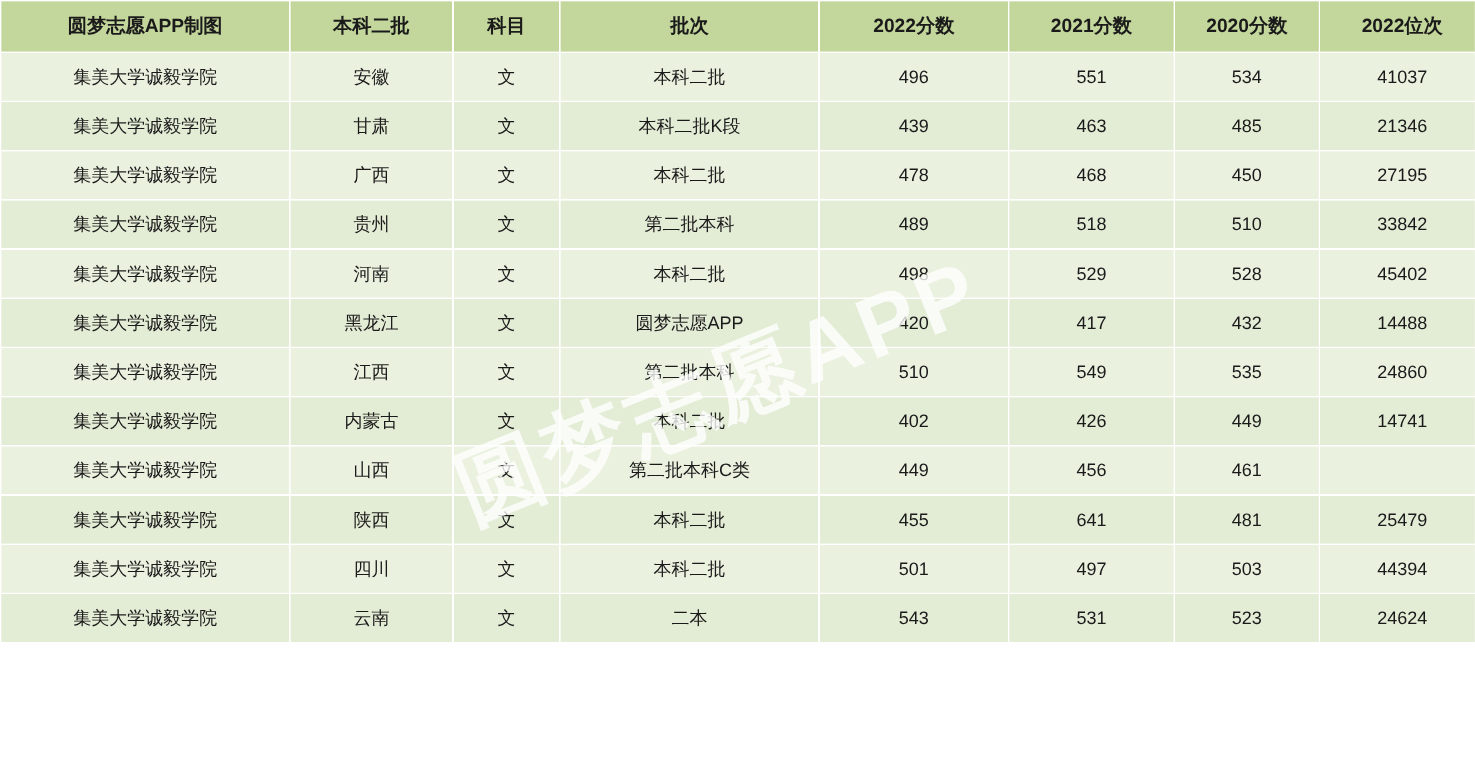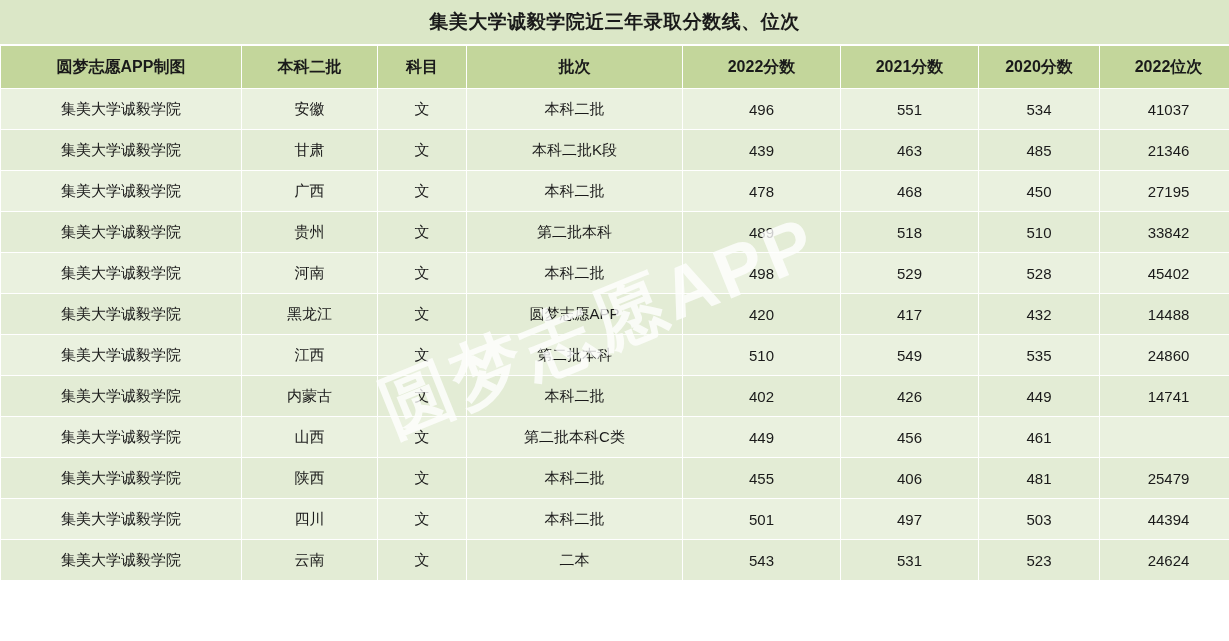--- a/index.html
+++ b/index.html
@@ -104,23 +104,20 @@
     margin-left: -30px;
     margin-top: 10px;
     font-family: "Liberation Sans", "DejaVu Sans", sans-serif;
   }
 </style>
 </head>
 <body>
 
 <div class="sheet">
 
-  <div class="title-bar">
-    <span class="title-text">集美大学诚毅学院近三年录取分数线、位次</span>
-  </div>
 
   <table class="grid">
     <thead>
       <tr>
         <th class="col-school">圆梦志愿APP制图</th>
         <th class="col-prov">本科二批</th>
         <th class="col-subj">科目</th>
         <th class="col-batch">批次</th>
         <th class="col-score">2022分数</th>
         <th class="col-score2">2021分数</th>
@@ -218,21 +215,21 @@
         <td class="col-score2">456</td>
         <td class="col-score3">461</td>
         <td class="col-rank"></td>
       </tr>
       <tr>
         <td class="col-school">集美大学诚毅学院</td>
         <td class="col-prov">陕西</td>
         <td class="col-subj">文</td>
         <td class="col-batch">本科二批</td>
         <td class="col-score">455</td>
-        <td class="col-score2">406</td>
+        <td class="col-score2">641</td>
         <td class="col-score3">481</td>
         <td class="col-rank">25479</td>
       </tr>
       <tr>
         <td class="col-school">集美大学诚毅学院</td>
         <td class="col-prov">四川</td>
         <td class="col-subj">文</td>
         <td class="col-batch">本科二批</td>
         <td class="col-score">501</td>
         <td class="col-score2">497</td>

